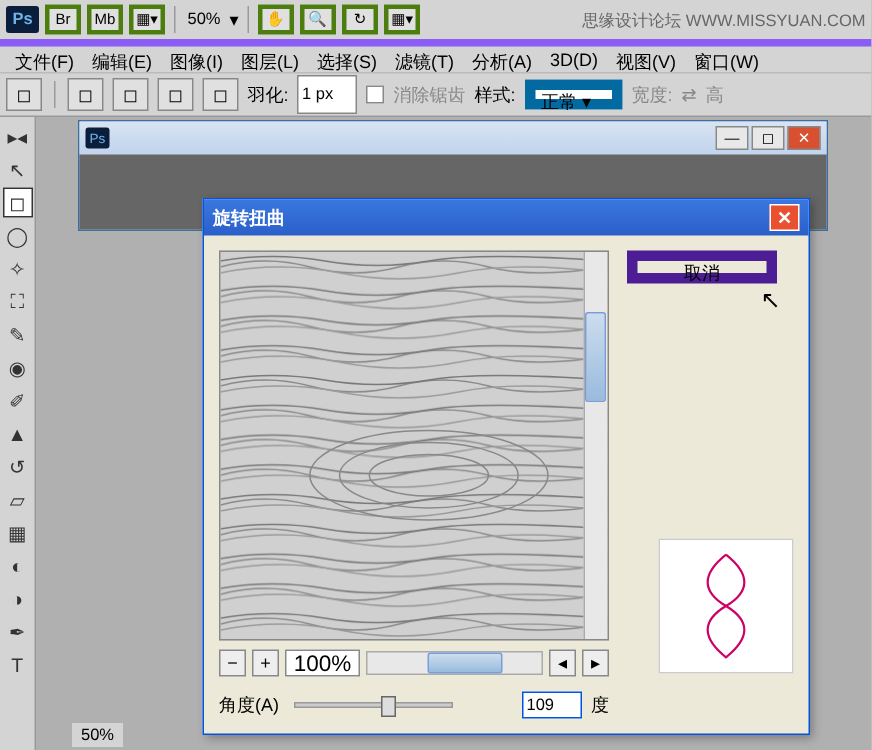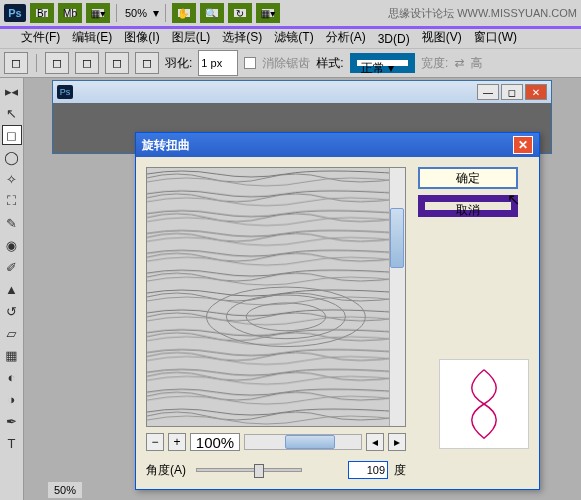--- a/index.html
+++ b/index.html
@@ -1,27 +1,27 @@
 <!DOCTYPE html>
 <html><head>
 <meta charset="utf-8">
 <style>
 * { margin: 0; padding: 0; box-sizing: border-box; font-family: "Microsoft YaHei", SimSun, sans-serif; font-size: 12px; }
 body { background: #d4d4d4; width: 581px; height: 500px; overflow: hidden; position: relative; }
 
 
 .app-bar { background: #d4d4d4; height: 26px; display: flex; align-items: center; padding: 2px 4px; gap: 4px; }
 .ps-logo { width: 22px; height: 18px; background: #0a1e3c; color: #6db4e8; display: flex; align-items: center; justify-content: center; font-weight: bold; font-size: 11px; border-radius: 2px; }
-.top-btn { width: 24px; height: 20px; border: 6px solid #4d7c0f; background: #e0e0e0; display: flex; align-items: center; justify-content: center; font-size: 10px; }
+.top-btn { width: 24px; height: 20px; border: 3px solid #4d7c0f; background: #e0e0e0; display: flex; align-items: center; justify-content: center; font-size: 10px; }
 .top-sep { width: 1px; height: 18px; background: #999; margin: 0 2px; }
 .zoom-sel { font-size: 11px; padding: 1px 2px; }
 .watermark { margin-left: auto; color: #666; font-size: 11px; }
 
 
-.menu-bar { background: #d4d4d4; height: 22px; display: flex; align-items: flex-end; padding: 0 15px; border-top: 3px solid #8b5cf6; }
+.menu-bar { background: #d4d4d4; height: 22px; display: flex; align-items: flex-start; padding: 0 4px; border-top: 5px solid #8b5cf6; }
 .menu-item { padding: 2px 6px; cursor: default; }
 
 
 .opt-bar { background: #d4d4d4; height: 30px; display: flex; align-items: center; padding: 2px 4px; gap: 6px; border-top: 1px solid #bbb; border-bottom: 1px solid #999; }
 .opt-icon { width: 24px; height: 22px; border: 1px solid #888; background: #e0e0e0; display: flex; align-items: center; justify-content: center; }
 .opt-input { width: 40px; height: 18px; border: 1px solid #888; padding: 12px 2px; font-size: 11px; }
 .opt-check { width: 12px; height: 12px; border: 1px solid #888; background: #fff; }
 .opt-sel { height: 20px; border: 7px solid #0369a1; background: #fff; padding: 0 14px 0 4px; }
 
 
@@ -49,21 +49,21 @@
 .preview { width: 260px; height: 260px; border: 1px solid #888; background: #ccc; position: relative; overflow: hidden; }
 .preview svg { width: 100%; height: 100%; }
 .scroll-v { position: absolute; right: 0; top: 0; width: 16px; height: 100%; background: #e8e8e8; border-left: 1px solid #aaa; }
 .scroll-thumb { position: absolute; right: 1px; top: 40px; width: 14px; height: 60px; background: linear-gradient(#cde, #9bd); border: 1px solid #7a9dd8; border-radius: 2px; }
 .zoom-row { display: flex; align-items: center; gap: 4px; margin-top: 6px; }
 .zoom-btn { width: 18px; height: 18px; border: 1px solid #888; background: #eee; display: flex; align-items: center; justify-content: center; }
 .zoom-val { width: 50px; height: 18px; border: 1px solid #888; text-align: center; font-size: 15px; }
 .scroll-h { flex: 1; height: 16px; background: #e8e8e8; border: 1px solid #aaa; position: relative; }
 .scroll-h-thumb { position: absolute; left: 40px; top: 0; width: 50px; height: 14px; background: linear-gradient(#cde, #9bd); border: 1px solid #7a9dd8; border-radius: 2px; }
 .angle-row { display: flex; align-items: center; gap: 6px; margin-top: 10px; }
-.angle-input { width: 40px; height: 18px; border: 1px solid #0054e3; text-align: right; padding: 0 2px; font-size: 11px; background: #fff; margin-left: 36px; }
+.angle-input { width: 40px; height: 18px; border: 1px solid #0054e3; padding: 0 2px; font-size: 11px; background: #fff; margin-left: 36px; }
 .slider { flex: 1; height: 4px; background: #ccc; border: 1px solid #999; position: relative; margin: 0 4px; }
 .slider-thumb { position: absolute; left: 55%; top: -5px; width: 10px; height: 14px; background: #ddd; border: 1px solid #666; }
 
 .btn-col { display: flex; flex-direction: column; gap: 6px; width: 100px; }
 .dlg-btn { height: 22px; border: 7px solid #4c1d95; background: #ece9d8; cursor: default; }
 .dlg-btn.primary { border: 2px solid #4a7bc8; background: #fffde8; }
 .cursor { position: absolute; left: 507px; top: 190px; font-size: 16px; color: #000; pointer-events: none; }
 
 .thumb-preview { position: absolute; right: 10px; bottom: 40px; width: 90px; height: 90px; background: #fff; border: 1px solid #ccc; }
 .wm-text { position: absolute; right: 20px; bottom: 10px; color: #7aa87a; font-style: italic; font-size: 11px; }
@@ -196,21 +196,20 @@
       <div class="angle-row">
         <span>角度(A)</span>
         <div class="slider">
           <div class="slider-thumb"></div>
         </div>
         <input class="angle-input" value="109" style="">
         <span>度</span>
       </div>
     </div>
     <div class="btn-col">
-      <button class="dlg-btn primary">确定</button>
       <button class="dlg-btn">取消</button>
     </div>
   </div>
   <div class="thumb-preview">
     <svg viewBox="0 0 90 90">
         <path d="M45 10 Q 70 30 45 45 Q 20 30 45 10 M45 45 Q 70 60 45 80 Q 20 60 45 45" stroke="#c06" fill="none" stroke-width="1.5"></path>
       </svg>
   </div>
 </div>
 

